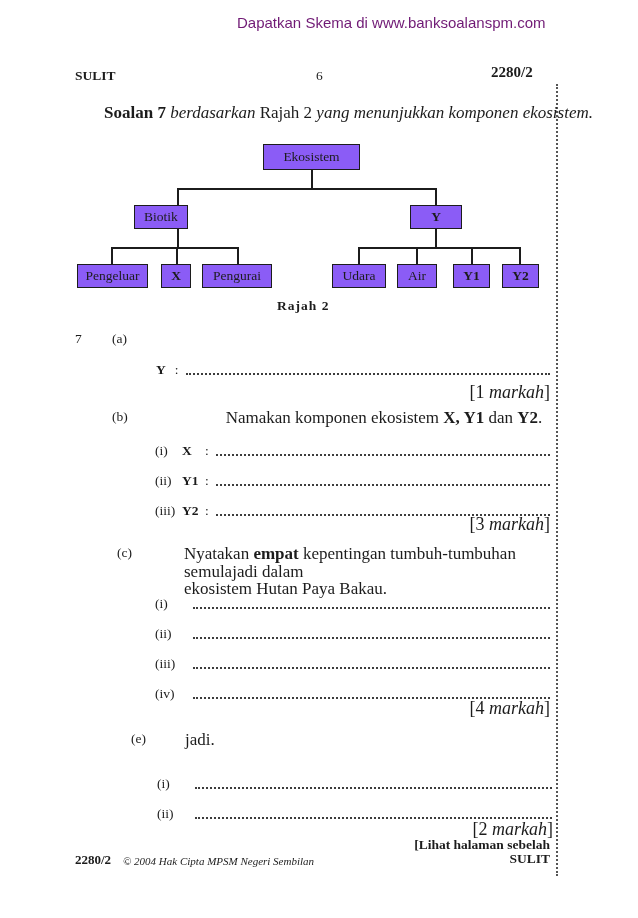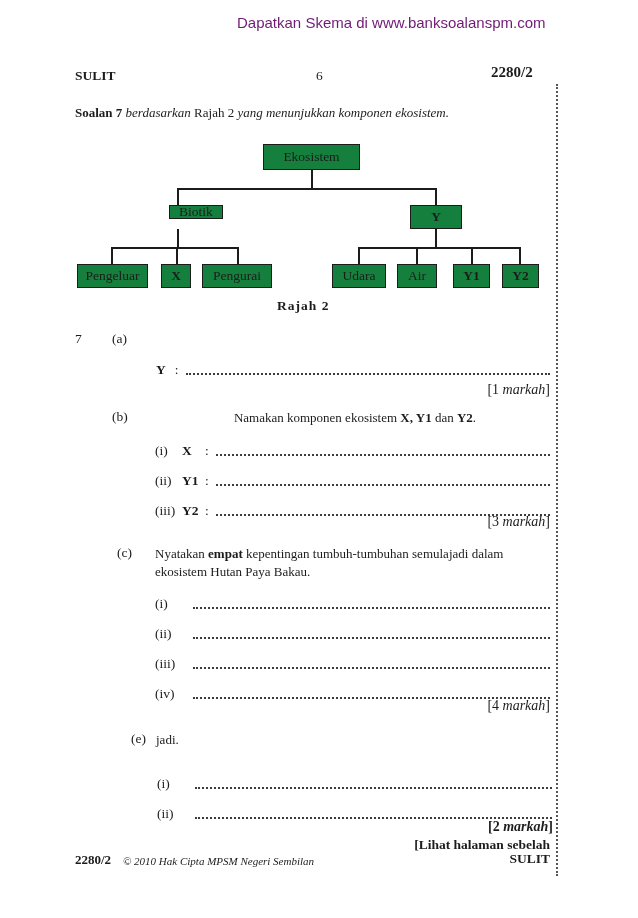--- a/index.html
+++ b/index.html
@@ -10,36 +10,36 @@
   }
   .abs { position:absolute; }
   .b { font-weight:bold; }
   .i { font-style:italic; }
   .bi { font-weight:bold; font-style:italic; }
   .banner { font-family:"Liberation Sans", sans-serif; font-size:15px; color:#701a75; }
   .hdr { font-size:13.5px; }
   .code { font-size:15px; font-weight:bold; }
   .examiner-col { width:78px; text-align:center; font-size:12.5px; line-height:22px; }
   .divider { border-left:2px dotted #555; height:792px; width:0; }
-  .body-txt { font-size:13px; line-height:17.5px; }
+  .body-txt { font-size:17px; line-height:17.5px;margin-left:29px; }
   .qlabel { font-size:13.5px; }
   .dbox {
     position:absolute; border:1.5px solid #1c1c1c; box-sizing:border-box;
     display:flex; align-items:center; justify-content:center;
-    font-size:13.5px; background:#15803d;
+    font-size:13.5px; background:#8b5cf6;
   }
   .hline { position:absolute; height:1.5px; background:#1c1c1c; }
   .vline { position:absolute; width:1.5px; background:#1c1c1c; }
   .caption { font-size:13.5px; font-weight:bold; letter-spacing:1px; }
   .ans-row { position:absolute; display:flex; align-items:flex-end; font-size:13.5px; }
   .dots { flex:1; border-bottom:2px dotted #3c3c3c; margin-bottom:3px; margin-left:7px; min-height:1px; }
   .roman { display:inline-block; width:27px; flex:0 0 auto; }
   .roman-w { display:inline-block; width:31px; flex:0 0 auto; }
   .letter { display:inline-block; width:23px; flex:0 0 auto; font-weight:bold; }
-  .marks { position:absolute; font-size:14px; text-align:right; }
+  .marks { position:absolute; font-size:18px; text-align:right; }
   .footer-copy { font-size:11px; }
 </style>
 </head>
 <body>
 
 <div class="page">
 
   <div class="abs banner" style="left:237px; top:14px;">Dapatkan Skema di www.banksoalanspm.com</div>
 
   <div class="abs hdr b" style="left:75px; top:68px;">SULIT</div>
@@ -48,21 +48,21 @@
 
   <div class="abs divider" style="left:556px; top:84px;"></div>
 
   <div class="abs body-txt" style="left:75px; top:104px;">
     <span class="b">Soalan 7</span><span class="i"> berdasarkan </span><span>Rajah 2 </span><span class="i">yang menunjukkan komponen ekosistem.</span>
   </div>
 
   <div>
 
     <div class="dbox" style="left:263px; top:144px; width:97px; height:26px;">Ekosistem</div>
-    <div class="dbox" style="left:169px; top:205px; width:54px; height:14px;">Biotik</div>
+    <div class="dbox" style="left:134px; top:205px; width:54px; height:24px;">Biotik</div>
     <div class="dbox b" style="left:410px; top:205px; width:52px; height:24px;">Y</div>
     <div class="dbox" style="left:77px; top:264px; width:71px; height:24px;">Pengeluar</div>
     <div class="dbox b" style="left:161px; top:264px; width:30px; height:24px;">X</div>
     <div class="dbox" style="left:202px; top:264px; width:70px; height:24px;">Pengurai</div>
     <div class="dbox" style="left:332px; top:264px; width:54px; height:24px;">Udara</div>
     <div class="dbox" style="left:397px; top:264px; width:40px; height:24px;">Air</div>
     <div class="dbox b" style="left:453px; top:264px; width:37px; height:24px;">Y1</div>
     <div class="dbox b" style="left:502px; top:264px; width:37px; height:24px;">Y2</div>
 
     <div class="vline" style="left:311px; top:170px; height:18px;"></div>
@@ -157,22 +157,22 @@
   </div>
 
   <div class="ans-row" style="left:157px; top:774px; width:395px; height:18px;">
     <span class="roman-w">(i)</span>
     <div class="dots"></div>
   </div>
   <div class="ans-row" style="left:157px; top:804px; width:395px; height:18px;">
     <span class="roman-w">(ii)</span>
     <div class="dots"></div>
   </div>
-  <div class="marks" style="right:85px; top:819px;font-weight:bold;">
+  <div class="marks" style="right:85px; top:819px;">
     <span>[2 </span><span class="i">markah</span><span>]</span>
   </div>
 
   <div class="abs b" style="right:88px; top:837px; font-size:13.5px;">[Lihat halaman sebelah</div>
   <div class="abs b" style="left:75px; top:852px; font-size:13px;">2280/2</div>
-  <div class="abs i footer-copy" style="left:123px; top:855px;">© 2010 Hak Cipta MPSM Negeri Sembilan</div>
+  <div class="abs i footer-copy" style="left:123px; top:855px;">© 2004 Hak Cipta MPSM Negeri Sembilan</div>
   <div class="abs b" style="right:88px; top:851px; font-size:13.5px;">SULIT</div>
 
 </div>
 
 </body></html>

